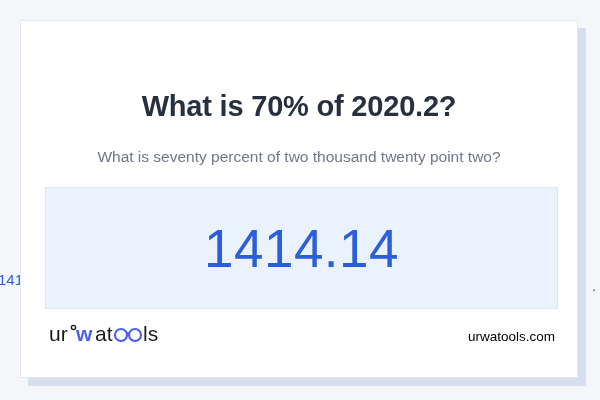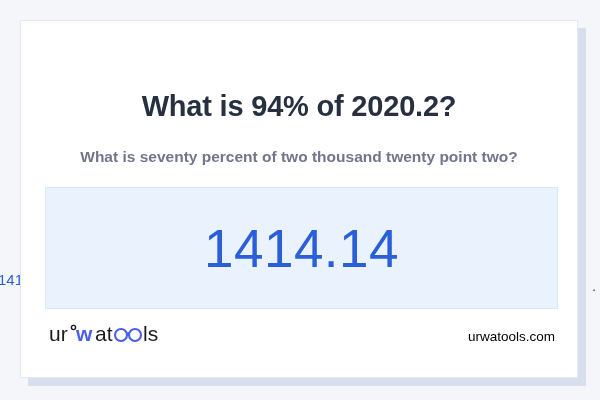--- a/index.html
+++ b/index.html
@@ -59,21 +59,21 @@
     letter-spacing: -0.2px;
     line-height: 1.1;
   }
   .subtitle {
     position: absolute;
     left: 0;
     right: 0;
     top: 110px;
     text-align: center;
     font-size: 15.5px;
-    font-weight: 700;
+    font-weight: 400;
     color: #70778a;
     line-height: 1.3;
   }
 
   
   .answer-box {
     position: absolute;
     left: 24px;
     top: 166px;
     width: 513px;
@@ -141,21 +141,21 @@
 <body>
 
 <div id="stage">
 
   <div class="edge-ghost-left">1414.14</div>
 
   <div class="card-shadow"></div>
 
   <div class="card">
 
-    <h1 class="title">What is 94% of 2020.2?</h1>
+    <h1 class="title">What is 70% of 2020.2?</h1>
 
     <p class="subtitle">What is seventy percent of two thousand twenty point two?</p>
 
     <div class="answer-box">
       <span class="answer-value">1414.14</span>
     </div>
 
     <div class="footer">
 
       <a class="logo">

